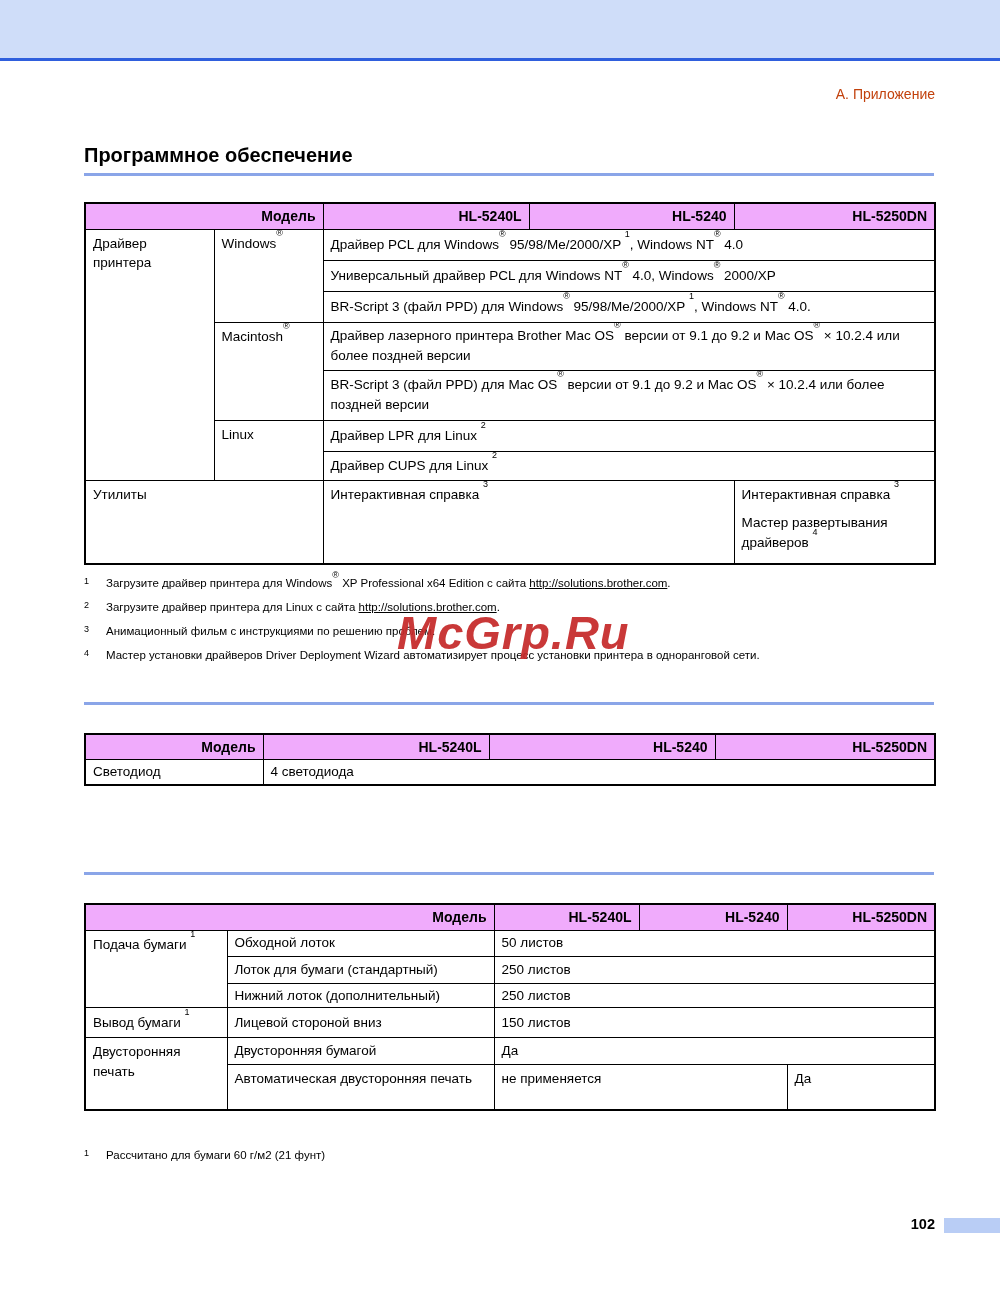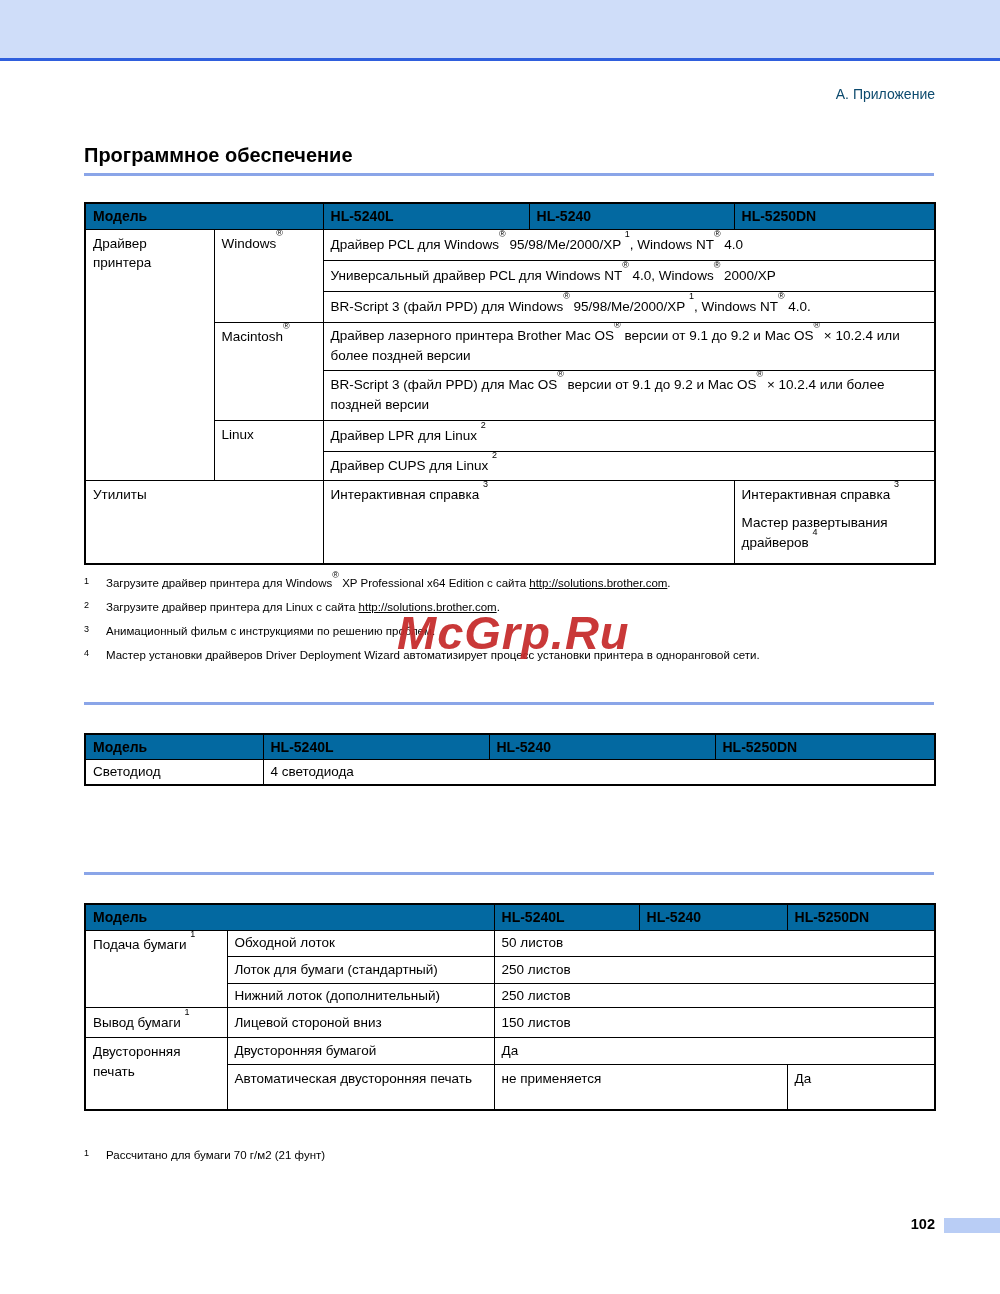--- a/index.html
+++ b/index.html
@@ -2,34 +2,34 @@
 <html><head>
 <meta charset="utf-8">
 <style>
   html,body{margin:0;padding:0;background:#fff;}
   .page{position:relative;width:1000px;height:1294px;background:#ffffff;
         font-family:"Liberation Sans", sans-serif;color:#000;overflow:hidden;}
 
   
   .top-band{position:absolute;left:0;top:0;width:1000px;height:58px;
             background:#cfddf9;border-bottom:3px solid #2f5fdd;}
-  .header-label{position:absolute;top:86px;right:65px;font-size:14px;color:#0c4a6e;}
+  .header-label{position:absolute;top:86px;right:65px;font-size:14px;color:#c2410c;}
 
   
   .section{position:absolute;left:84px;width:850px;}
   .section-title{font-size:20px;font-weight:bold;line-height:24px;margin:0;}
   .title-rule{height:3px;background:#8aa5e8;margin-top:6px;}
 
   
   table.spec{border-collapse:collapse;table-layout:fixed;border:2px solid #000;
              margin-top:26px;width:850px;}
   table.spec th,table.spec td{border:1px solid #000;padding:2px 7px;
              font-size:13.5px;line-height:1.45;vertical-align:middle;
              overflow:hidden;text-align:left;font-weight:normal;}
-  table.spec th{background:#0369a1;font-weight:bold;font-size:14px;}
+  table.spec th{background:#f0abfc;font-weight:bold;font-size:14px;text-align:right;}
   td.lbl{font-weight:bold;margin-left:28px;}
   .top{vertical-align:top !important;padding-top:4px !important;}
   sup{font-size:9px;line-height:0;vertical-align:top;position:relative;top:-1px;}
   .u-link{text-decoration:underline;}
 
   
   .footnotes{position:absolute;left:84px;width:866px;}
   .fn{display:flex;margin-bottom:10px;font-size:11.5px;line-height:14px;}
   .fn-num{flex:none;width:22px;font-size:9px;position:relative;top:-2px;}
   .fn-text{flex:1;}
@@ -202,20 +202,20 @@
         <td colspan="2" class="top">не применяется</td>
         <td class="top">Да</td>
       </tr>
       </tbody>
     </table>
   </div>
 
   <div class="footnotes" style="top:1148px;">
     <div class="fn">
       <span class="fn-num">1</span>
-      <span class="fn-text">Рассчитано для бумаги 70 г/м2 (21 фунт)</span>
+      <span class="fn-text">Рассчитано для бумаги 60 г/м2 (21 фунт)</span>
     </div>
   </div>
 
   <div class="page-num">102</div>
   <div class="page-bar"></div>
 
 </div>
 
 </body></html>

